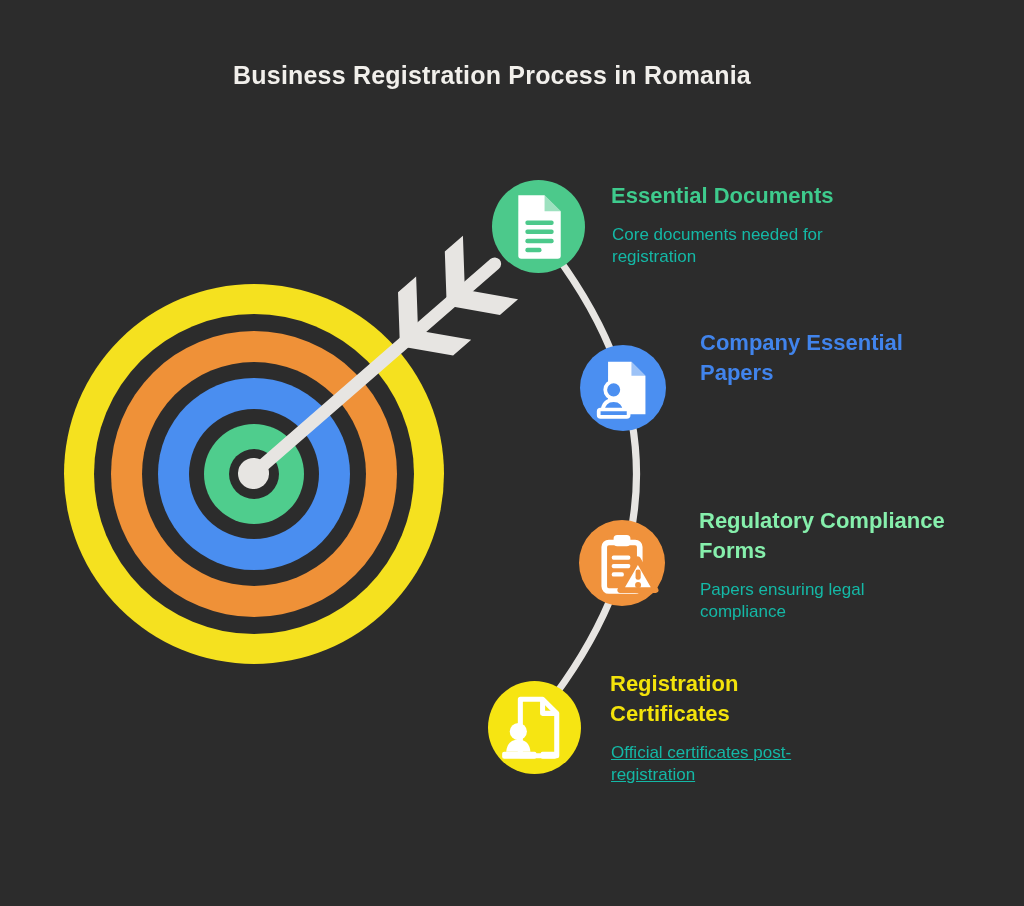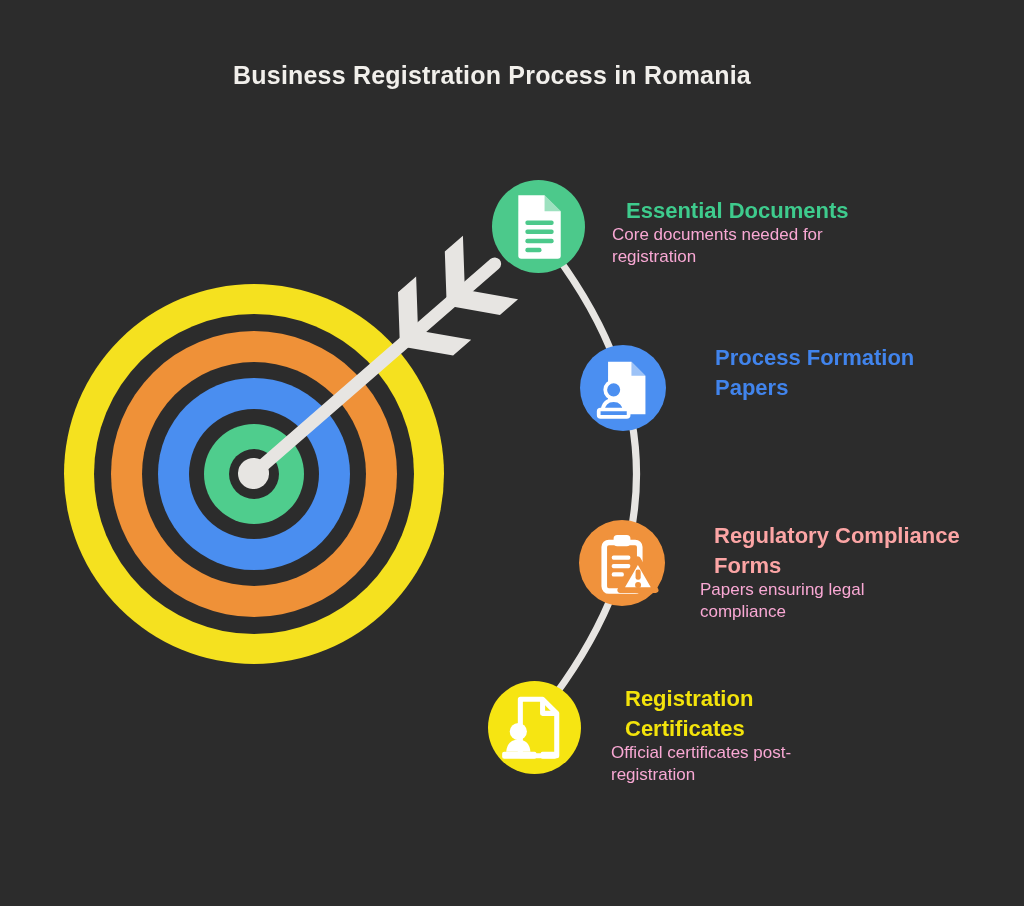--- a/index.html
+++ b/index.html
@@ -19,37 +19,37 @@
     display:flex;align-items:center;justify-content:center;
   }
   .icon-circle svg{width:100%;height:100%;display:block;}
   .ic-lg{width:93px;height:93px;}
   .ic-md{width:86px;height:86px;}
   .ic1{left:492px;top:180px;}
   .ic2{left:580px;top:345px;}
   .ic3{left:579px;top:520px;}
   .ic4{left:488px;top:681px;}
   .step-title{
-    position:absolute;z-index:3;margin:15px;
+    position:absolute;z-index:3;margin:0;
     font-size:22px;font-weight:700;line-height:30px;
     white-space:pre-line;
   }
   .step-desc{
     position:absolute;z-index:3;margin:0;
-    font-size:17px;font-weight:400;line-height:22px;color:#f9a8d4;
+    font-size:17px;font-weight:400;line-height:22px;color:#14b8a6;
     white-space:pre-line;
   }
   .t1{left:611px;top:181px;}
   .d1{left:612px;top:224px;}
   .t2{left:700px;top:328px;}
   .d2{left:701px;top:401px;}
   .t3{left:699px;top:506px;}
   .d3{left:700px;top:579px;}
   .t4{left:610px;top:669px;}
-  .d4{left:611px;top:742px;}
+  .d4{left:611px;top:742px;text-decoration:underline;}
 </style>
 </head>
 <body>
 
 <div class="stage">
 
   <h1 class="page-title">Business Registration Process in Romania</h1>
 
   <svg class="bg-svg" width="1024" height="906" viewBox="0 0 1024 906">
 
@@ -126,24 +126,24 @@
         <rect x="14" y="70" width="34" height="7" rx="2"></rect>
         <rect x="52" y="70" width="16" height="7" rx="2"></rect>
       </g>
     </svg>
   </div>
 
   <h2 class="step-title t1" style="color: rgb(62, 203, 141);">Essential Documents</h2>
   <p class="step-desc d1">Core documents needed for
 registration</p>
 
-  <h2 class="step-title t2" style="color: rgb(65, 132, 236);">Process Formation
+  <h2 class="step-title t2" style="color: rgb(65, 132, 236);">Company Essential
 Papers</h2>
 
-  <h2 class="step-title t3" style="color: #fca5a5;">Regulatory Compliance
+  <h2 class="step-title t3" style="color: #86efac;">Regulatory Compliance
 Forms</h2>
   <p class="step-desc d3">Papers ensuring legal
 compliance</p>
 
   <h2 class="step-title t4" style="color: rgb(243, 227, 11);">Registration
 Certificates</h2>
   <p class="step-desc d4">Official certificates post-
 registration</p>
 
 </div>

